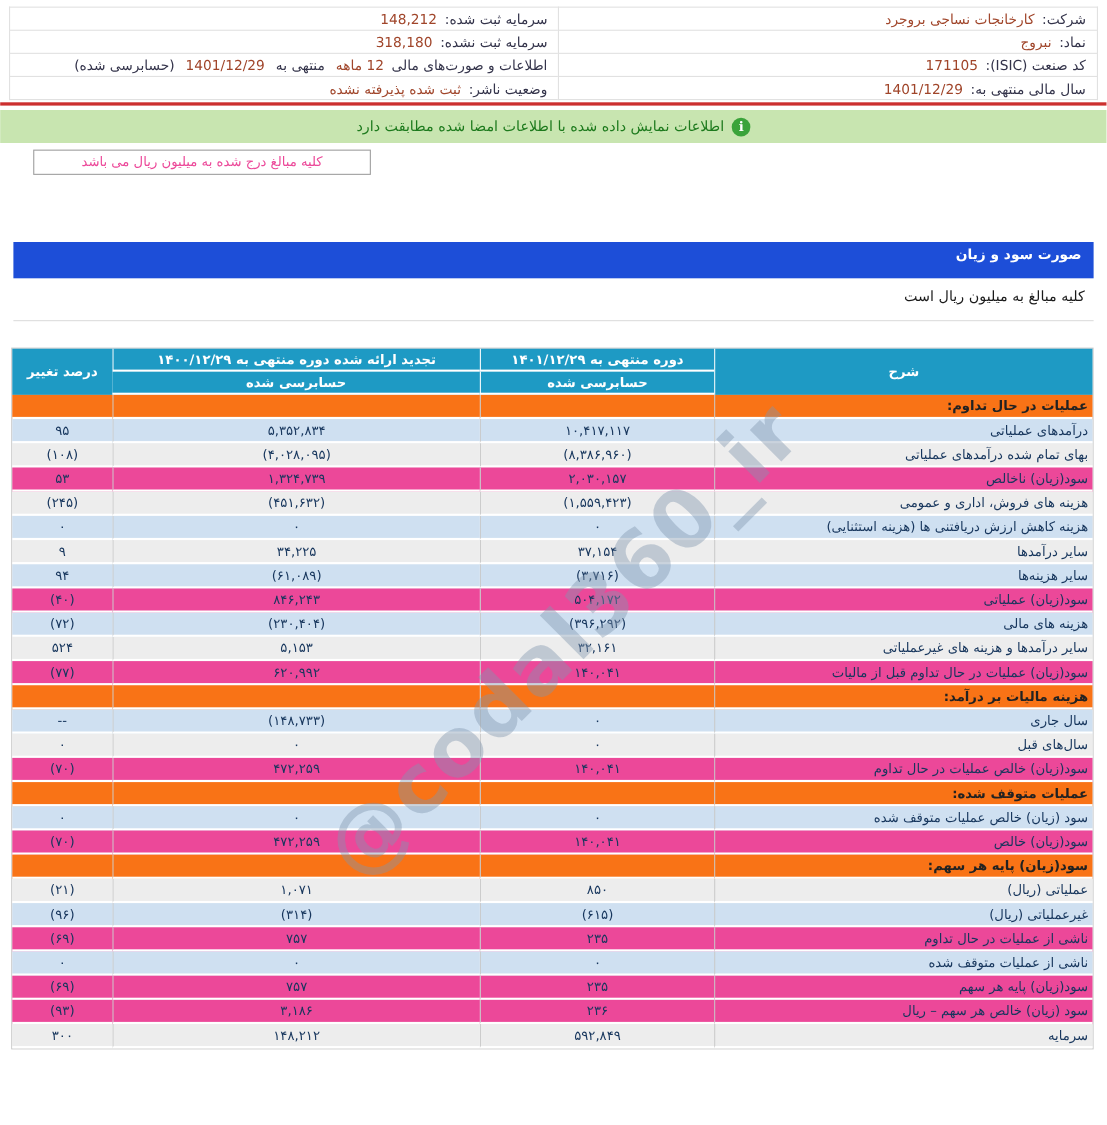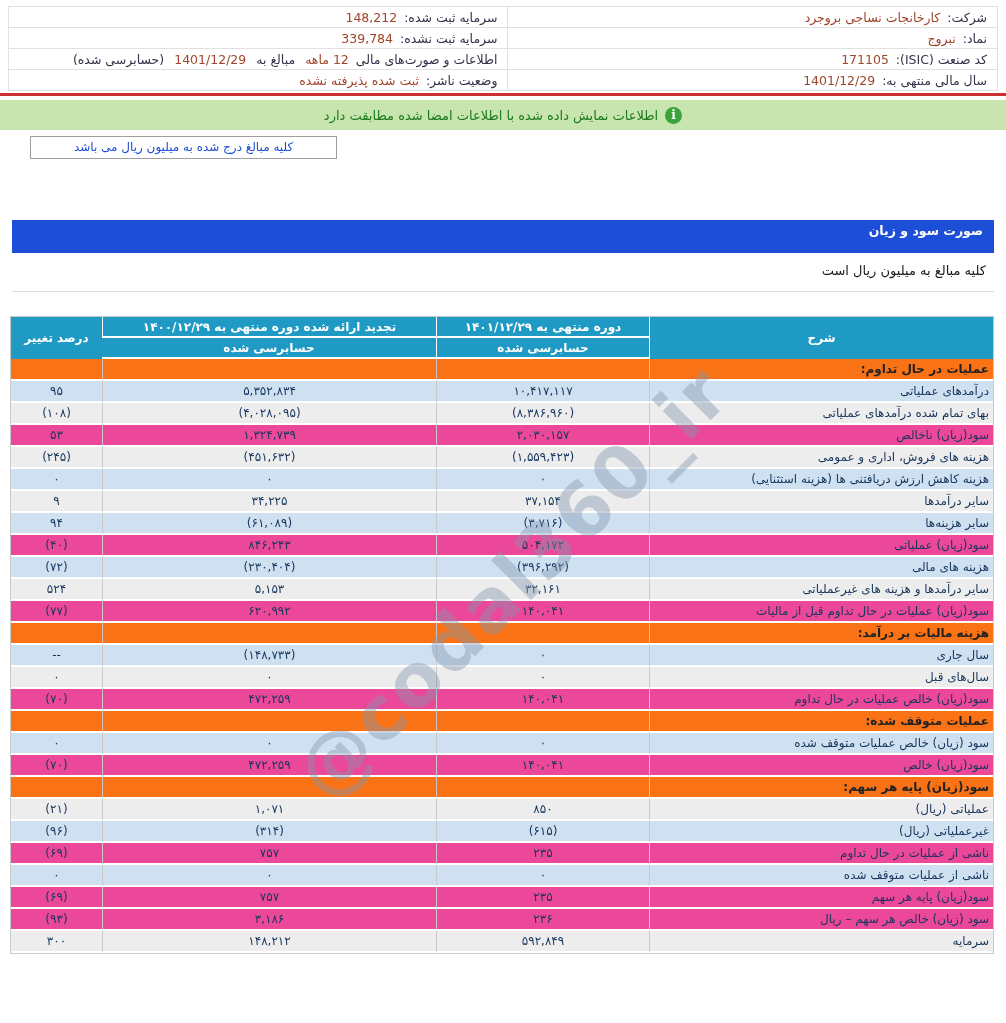--- a/index.html
+++ b/index.html
@@ -39,21 +39,21 @@
     font-size:12px; font-weight:bold; font-family:"DejaVu Serif", serif;
     display:inline-flex; align-items:center; justify-content:center;
     flex:0 0 auto;
   }
   
   .million-box {
     margin:6px 669px 0 30px;
     border:1px solid #9f9f9f;
     background:#ffffff;
     padding:3px 6px 4px;
-    font-size:12px; color:#1d4ed8;
+    font-size:12px; color:#ec4899;
     text-align:center; white-space:nowrap;
   }
   
   .section-bar {
     margin:61px 12px 0; height:33px;
     background:#1d4ed8; color:#ffffff;
     font-weight:bold; font-size:12.5px; line-height:21px;
     padding-right:11px;
   }
   .amounts-note {
@@ -114,25 +114,25 @@
       <col style="width:49.5%">
       <col style="width:50.5%">
     </colgroup>
   <tbody id="info-body">
       <tr>
         <td><span class="t-dark">شرکت: </span> <span class="t-red info-val">کارخانجات نساجی بروجرد</span> </td>
         <td><span class="t-dark">سرمایه ثبت شده: </span> <span class="t-red info-val">148,212</span> </td>
       </tr>
       <tr>
         <td><span class="t-dark">نماد: </span> <span class="t-red info-val">نبروج</span> </td>
-        <td><span class="t-dark">سرمایه ثبت نشده: </span> <span class="t-red info-val">339,784</span> </td>
+        <td><span class="t-dark">سرمایه ثبت نشده: </span> <span class="t-red info-val">318,180</span> </td>
       </tr>
       <tr>
         <td><span class="t-dark">کد صنعت (ISIC): </span> <span class="t-red info-val">171105</span> </td>
-        <td><span class="t-dark">اطلاعات و صورت‌های مالی </span> <span class="t-red info-val">12 ماهه</span> <span class="t-dark info-val">مبالغ به</span> <span class="t-red info-val">1401/12/29</span> <span class="t-dark info-val">(حسابرسی شده)</span> </td>
+        <td><span class="t-dark">اطلاعات و صورت‌های مالی </span> <span class="t-red info-val">12 ماهه</span> <span class="t-dark info-val">منتهی به</span> <span class="t-red info-val">1401/12/29</span> <span class="t-dark info-val">(حسابرسی شده)</span> </td>
       </tr>
       <tr>
         <td><span class="t-dark">سال مالی منتهی به: </span> <span class="t-red info-val">1401/12/29</span> </td>
         <td><span class="t-dark">وضعیت ناشر: </span> <span class="t-red info-val">ثبت شده پذیرفته نشده</span> </td>
       </tr>
     </tbody>
 </table>
 
 <div class="red-line"></div>
 

